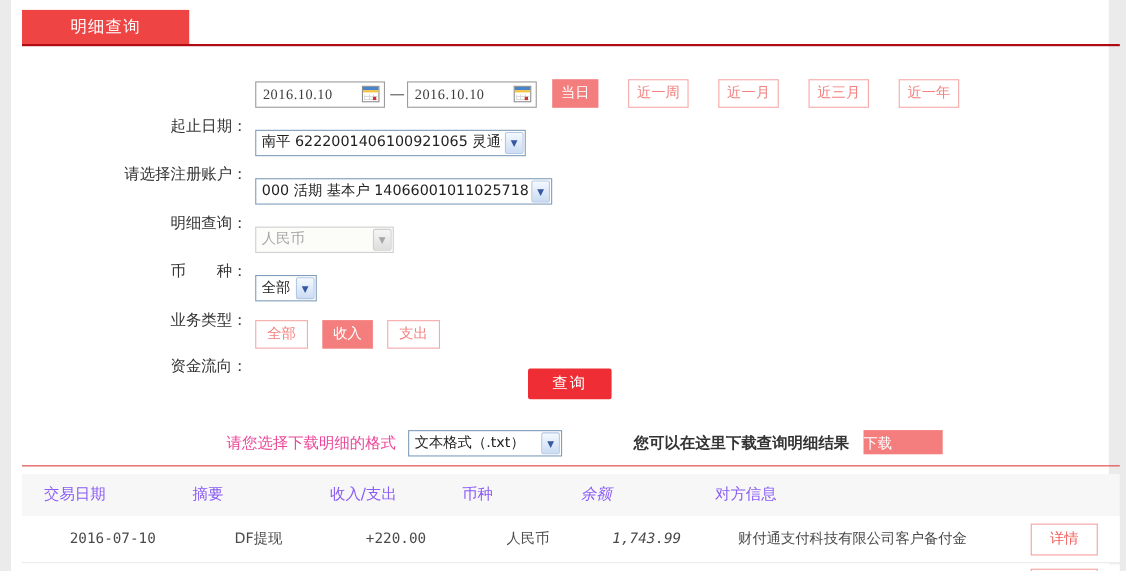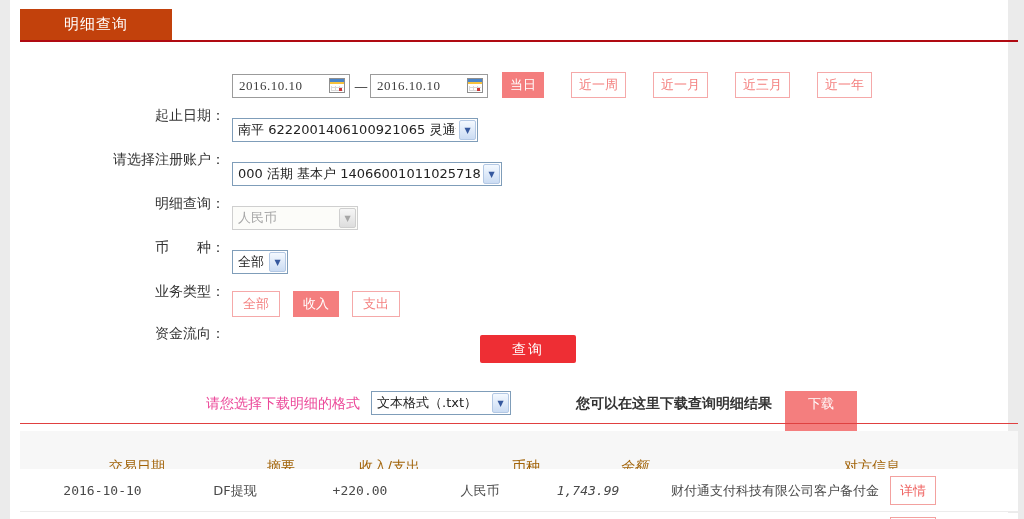--- a/index.html
+++ b/index.html
@@ -1,21 +1,21 @@
 <!DOCTYPE html>
 <html><head>
 <meta charset="utf-8">
 <style>
   * { margin:0; padding:0; box-sizing:border-box; }
   html,body { width:1024px; height:519px; background:#ebebeb; font-family:"DejaVu Sans","Liberation Sans",sans-serif; }
   .page { position:relative; width:1024px; height:519px; background:#ebebeb; overflow:hidden; }
   .panel { position:absolute; left:10px; top:0; width:998px; height:519px; background:#ffffff; }
 
   
-  .tab { position:absolute; left:10px; top:9px; width:152px; height:31px; background:#c2410c; color:#fff;
+  .tab { position:absolute; left:10px; top:9px; width:152px; height:31px; background:#ef4444; color:#fff;
          font-size:15px; text-align:center; line-height:31px; letter-spacing:1px; cursor:pointer; }
   .topline { position:absolute; left:10px; top:40px; width:998px; height:2px; background:#b00a12; }
 
   
   .flabel { position:absolute; left:20px; width:195px; text-align:right; font-size:14px; color:#333;margin-top:29px; }
   .lh26 { height:26px; line-height:26px; }
 
   .datebox { position:absolute; width:118px; height:24px; border:1px solid #9b9b9b; background:#fff; }
   .dateinput { position:absolute; left:6px; top:1px; width:82px; height:20px; border:0; outline:none; background:transparent;
                font-family:Liberation Serif, serif; font-size:13px; color:#3c3c3c; letter-spacing:.5px; }
@@ -39,45 +39,45 @@
               white-space:nowrap; overflow:hidden; }
   .sel .arrow { position:absolute; right:1px; top:1px; bottom:1px; width:17px; text-align:center; line-height:20px; font-size:8px;
                 color:#35589e; background:linear-gradient(180deg,#f4f9ff,#cbdcf3); border:1px solid #b3c8e4; border-radius:2px; }
   .sel.disabled { border-color:#cfcfcf; background:#fcfcf9; cursor:default; }
   .sel.disabled .txt { color:#a6a6a6; }
   .sel.disabled .arrow { color:#a6a6a6; background:linear-gradient(180deg,#f6f6f6,#dddddd); border-color:#cfcfcf; }
 
   .fundbtns { position:absolute; left:222px; top:291px; display:flex; gap:13px; }
   .fundbtns .btn-outline, .fundbtns .btn-fill { padding:0 10px; }
 
-  .querybtn { position:absolute; left:470px; top:335px; width:96px; height:28px; background:#ee2e34; color:#fff;
+  .querybtn { position:absolute; left:470px; top:335px; width:76px; height:28px; background:#ee2e34; color:#fff;
               font-size:14px; text-align:center; line-height:28px; border-radius:2px; cursor:pointer; letter-spacing:2px; }
 
   
   .dl-label1 { position:absolute; left:196px; top:390px; height:26px; line-height:26px; font-size:14px; color:#ec4899; }
   .dl-label2 { position:absolute; left:566px; top:390px; height:26px; line-height:26px; font-size:14px; color:#333;font-weight:bold; }
-  .dl-btn { position:absolute; left:775px; top:391px; width:72px; height:40px; background:#f47e7e; color:#fff;
-            font-size:13px; text-align:center; line-height:25px; cursor:pointer; }
+  .dl-btn { position:absolute; left:775px; top:391px; width:72px; height:22px; background:#f47e7e; color:#fff;
+            font-size:13px; line-height:25px; cursor:pointer; }
 
   .redline2 { position:absolute; left:10px; top:423px; width:998px; height:1px; background:#e04040; }
 
   
   .thead { position:absolute; left:10px; top:431px; width:998px; height:38px; background:#f7f7f7; }
-  .thead .cell { position:absolute; top:16px; height:38px; line-height:38px; text-align:right; font-size:14px; color:#a16207; }
+  .thead .cell { position:absolute; top:0; height:38px; line-height:38px; text-align:left; font-size:14px; color:#8b5cf6; }
   .trow { position:absolute; left:10px; width:998px; height:43px; background:#fff; border-bottom:1px solid #ececec; }
   .trow .cell { position:absolute; top:0; height:43px; line-height:43px; text-align:center; font-size:13px; color:#4a4a4a; white-space:nowrap; }
   .c1 { left:20px;  width:125px; }
   .c2 { left:155px; width:120px; }
   .c3 { left:280px; width:120px; }
   .c4 { left:400px; width:120px; }
   .c5 { left:508px; width:120px;font-style:italic; }
   .c6 { left:630px; width:250px; }
   .mono { font-family:"DejaVu Sans Mono","Liberation Mono",monospace; }
   .amount { color:#e03a3c; }
-  .detailbtn { position:absolute; left:870px; width:46px; height:29px; border:1px solid #f3a19f; background:#fff;
+  .detailbtn { position:absolute; left:917px; width:61px; height:29px; border:1px solid #f3a19f; background:#fff;
                color:#ef6361; font-size:13px; text-align:center; line-height:27px; cursor:pointer; }
 </style>
 </head>
 <body>
 
 <div class="page">
   <div class="panel">
 
     <div class="tab">明细查询</div>
     <div class="topline"></div>
@@ -156,21 +156,21 @@
     <div class="thead">
       <div class="cell c1">交易日期</div>
       <div class="cell c2">摘要</div>
       <div class="cell c3">收入/支出</div>
       <div class="cell c4">币种</div>
       <div class="cell c5">余额</div>
       <div class="cell c6">对方信息</div>
     </div>
 
     <div class="trow" style="top:469px">
-      <div class="cell c1 mono">2016-10-10</div>
+      <div class="cell c1 mono">2016-07-10</div>
       <div class="cell c2">DF提现</div>
       <div class="cell c3 mono amount">+220.00</div>
       <div class="cell c4">人民币</div>
       <div class="cell c5 mono">1,743.99</div>
       <div class="cell c6">财付通支付科技有限公司客户备付金</div>
       <div class="detailbtn" style="top:7px">详情</div>
     </div>
 
     <div class="trow" style="top:513px">
       <div class="cell c1 mono"></div>

